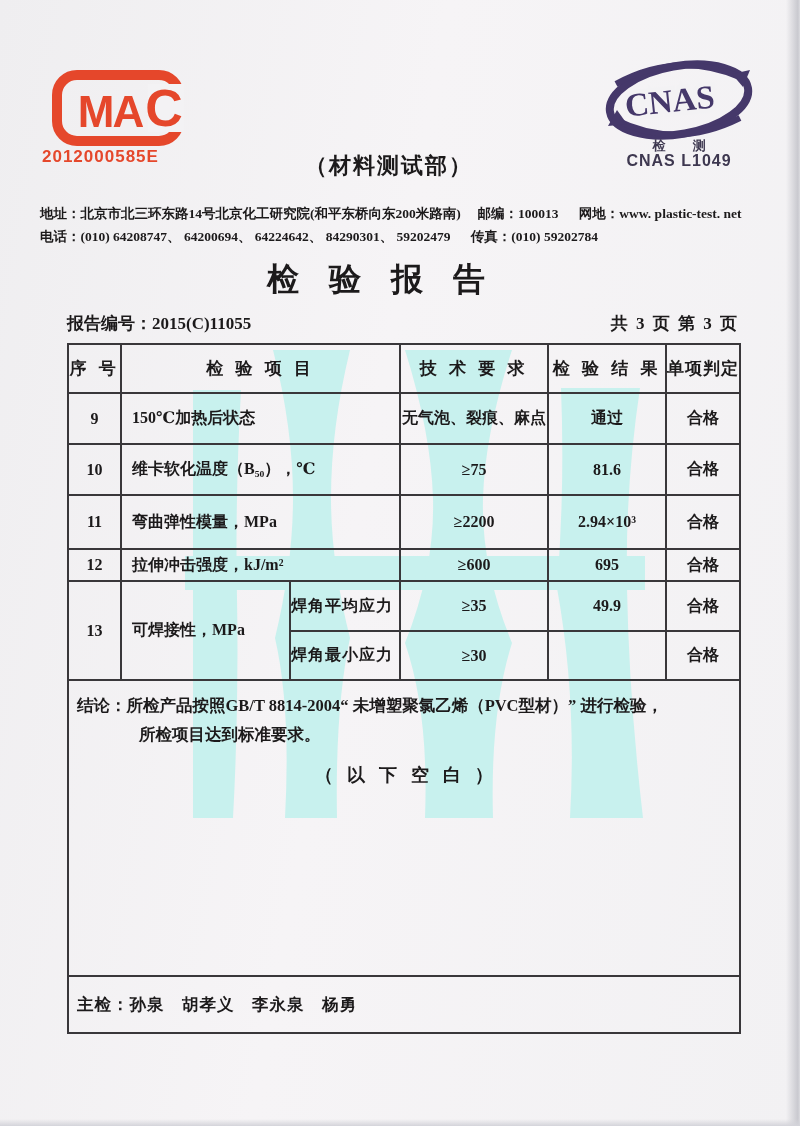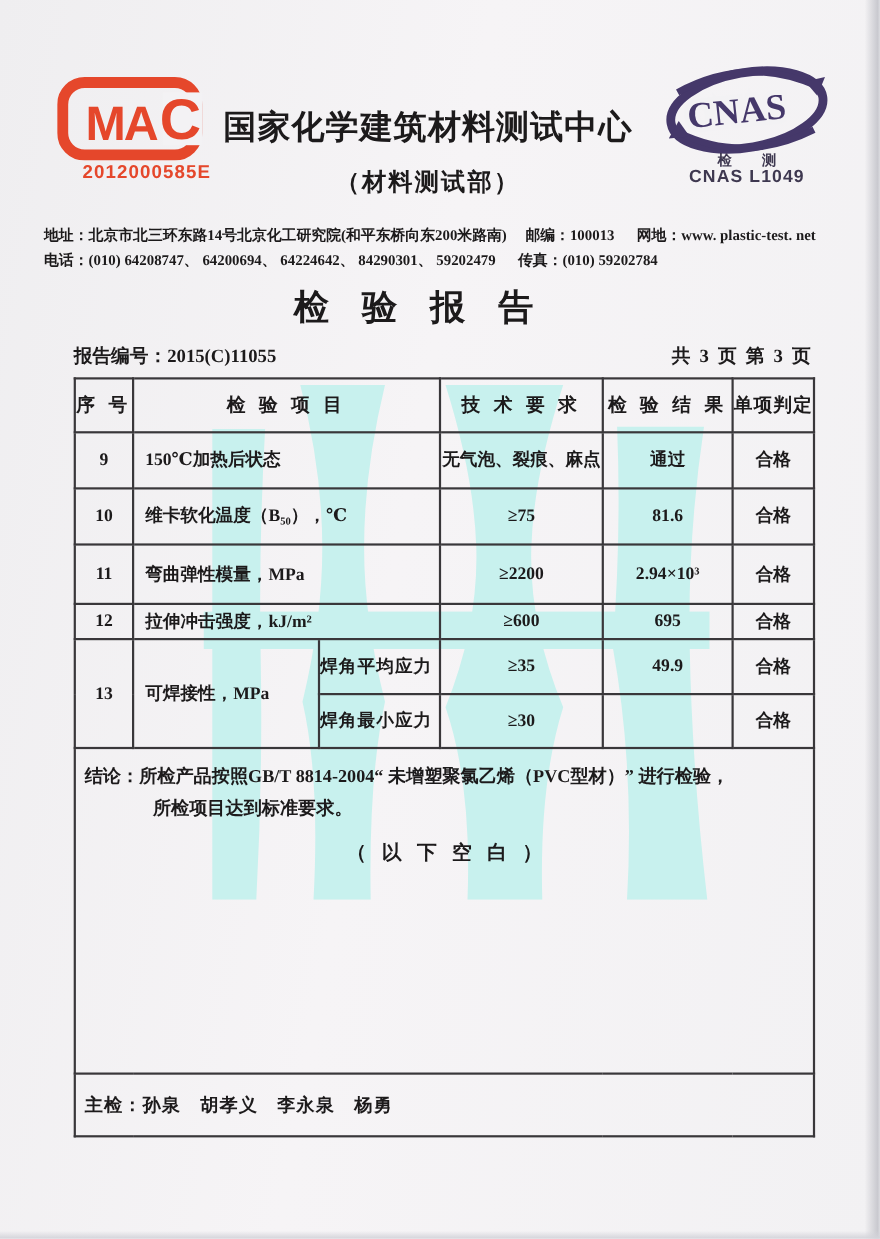--- a/index.html
+++ b/index.html
@@ -21,21 +21,21 @@
   }
   .edge-bottom{
     position:absolute;bottom:0;left:0;width:100%;height:7px;
     background:linear-gradient(to bottom,rgba(180,180,186,0),#d4d4da);
   }
   .abs{position:absolute;}
   .z2{z-index:2;}
 
   
   .cma-code{
-    left:42px;top:147px;width:150px;text-align:right;
+    left:42px;top:147px;width:150px;text-align:left;
     font-size:17px;font-weight:bold;color:#e5472b;letter-spacing:1px;
     font-family:"Liberation Sans","DejaVu Sans",sans-serif;
   }
   .org-title{
     left:183px;top:95px;width:412px;text-align:center;
     font-size:30px;font-weight:bold;letter-spacing:1px;
   }
   .org-subtitle{
     left:183px;top:151px;width:412px;text-align:center;
     font-size:22px;font-weight:bold;letter-spacing:2px;
@@ -103,21 +103,20 @@
 <div class="page">
 
   <svg class="abs z2" style="left:52px;top:70px;" width="132" height="76" viewBox="0 0 132 76">
     <rect x="5" y="5" width="122" height="66" rx="20" ry="20" fill="none" stroke="#e5472b" stroke-width="10"></rect>
     <rect x="96" y="14" width="36" height="48" fill="#f3f2f4"></rect>
     <text x="112" y="56" text-anchor="middle" font-size="52" font-weight="bold" font-family="'Liberation Sans','DejaVu Sans',sans-serif" fill="#e5472b">C</text>
     <text x="58" y="57" text-anchor="middle" font-size="44" font-weight="bold" font-family="'Liberation Sans','DejaVu Sans',sans-serif" fill="#e5472b" letter-spacing="-2">MA</text>
   </svg>
   <div class="abs z2 cma-code">2012000585E</div>
 
-  <div class="abs z2 org-title">国家化学建筑材料测试中心</div>
   <div class="abs z2 org-subtitle">（材料测试部）</div>
 
   <svg class="abs z2" style="left:600px;top:56px;" width="158" height="84" viewBox="0 0 158 84">
     <g transform="rotate(-10 79 44)">
       <ellipse cx="79" cy="44" rx="70" ry="34" fill="none" stroke="#45386a" stroke-width="8"></ellipse>
     </g>
     <path d="M 16 28 Q 78 -6 142 22" fill="none" stroke="#45386a" stroke-width="6"></path>
     <path d="M 150 14 L 143 31 L 132 18 Z" fill="#45386a"></path>
     <path d="M 140 62 Q 76 94 16 64" fill="none" stroke="#45386a" stroke-width="6"></path>
     <path d="M 8 70 L 17 54 L 27 68 Z" fill="#45386a"></path>

